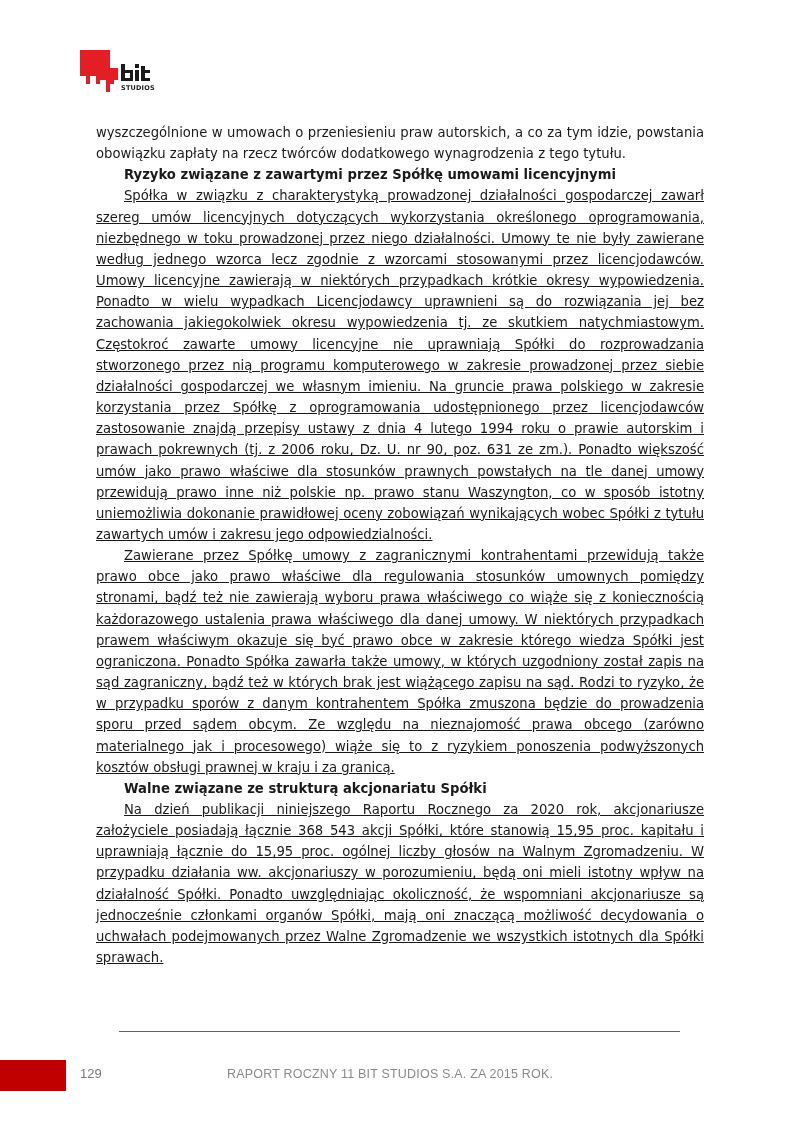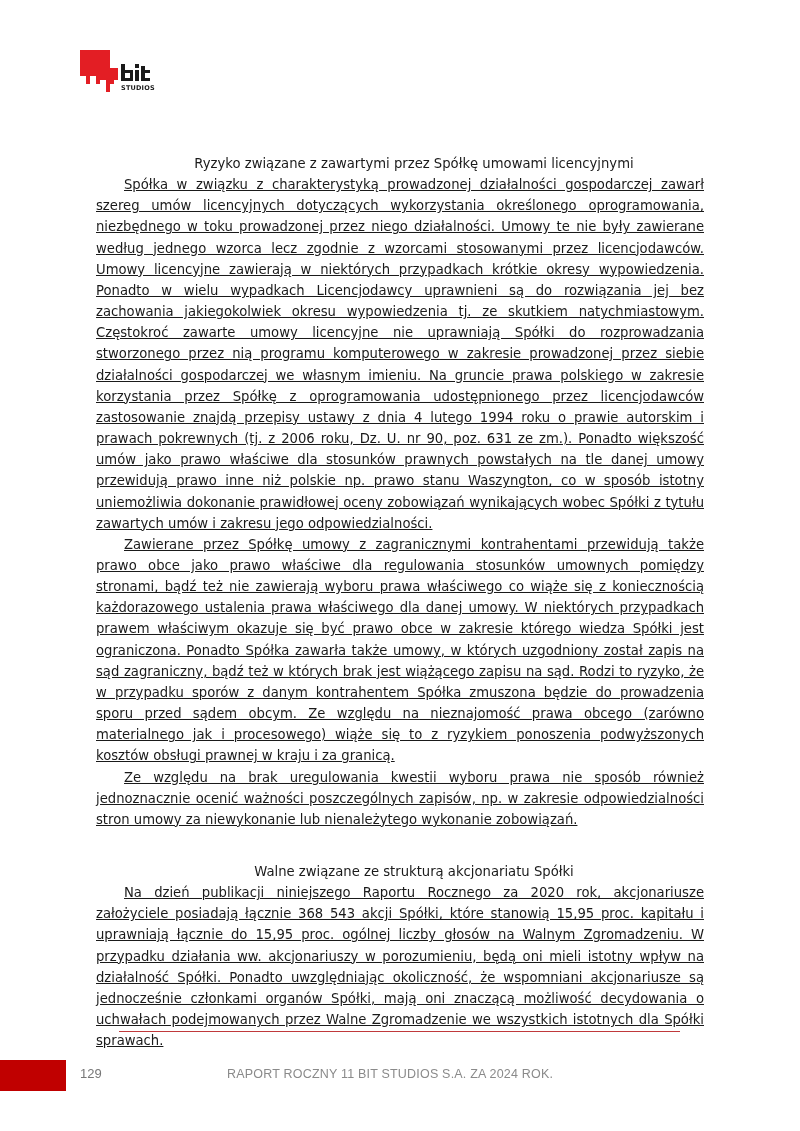--- a/index.html
+++ b/index.html
@@ -1,21 +1,21 @@
 <!DOCTYPE html>
 <html><head>
 <meta charset="utf-8">
 <style>
   html, body { margin: 0; padding: 0; background: #ffffff; }
   body { width: 800px; height: 1131px; position: relative; overflow: hidden; font-family: "DejaVu Sans", sans-serif; color: #1a1a1a; }
   .logo { position: absolute; left: 80px; top: 50px; width: 82px; height: 44px; }
   .content { position: absolute; left: 96px; top: 122px; width: 608px; font-size: 13.2px; line-height: 21.15px; }
   .content p { margin: 0; text-align: justify; }
   .content p.indent { text-indent: 28px; text-decoration: underline; }
-  .content .heading { font-weight: normal; padding-left: 28px; text-align: center; margin-top: 31px; }
+  .content .heading { font-weight: bold; padding-left: 28px; text-align: left; }
   .footer-rule { position: absolute; left: 119px; top: 1031px; width: 561px; height: 1px; background: #c0393b; }
   .footer-block { position: absolute; left: 0; top: 1060px; width: 66px; height: 31px; background: #c00000; }
   .page-number { position: absolute; left: 80px; top: 1066px; font-size: 13px; color: #777777; font-family: "Liberation Sans", sans-serif; }
   .footer-title { position: absolute; left: 227px; top: 1067px; font-size: 12.5px; color: #8a8a8a; letter-spacing: 0.2px; font-family: "Liberation Sans", sans-serif; }
 </style>
 </head>
 <body>
 
 <div class="logo">
   <svg width="82" height="44" viewBox="0 0 82 44">
@@ -30,24 +30,24 @@
     <rect x="55" y="14" width="4" height="4" fill="#1a1a1a"></rect>
     <rect x="61" y="16" width="4" height="15" fill="#1a1a1a"></rect>
     <rect x="61" y="20" width="9" height="3" fill="#1a1a1a"></rect>
     <rect x="61" y="28" width="9" height="3" fill="#1a1a1a"></rect>
 
     <text x="41" y="40" font-family="DejaVu Sans, sans-serif" font-size="6.5" font-weight="bold" fill="#1a1a1a" letter-spacing="0.2">STUDIOS</text>
   </svg>
 </div>
 
 <div class="content">
+  <p>wyszczególnione w umowach o przeniesieniu praw autorskich, a co za tym idzie, powstania obowiązku zapłaty na rzecz twórców dodatkowego wynagrodzenia z tego tytułu.</p>
   <p class="heading">Ryzyko związane z zawartymi przez Spółkę umowami licencyjnymi</p>
   <p class="indent">Spółka w związku z charakterystyką prowadzonej działalności gospodarczej zawarł szereg umów licencyjnych dotyczących wykorzystania określonego oprogramowania, niezbędnego w toku prowadzonej przez niego działalności. Umowy te nie były zawierane według jednego wzorca lecz zgodnie z wzorcami stosowanymi przez licencjodawców. Umowy licencyjne zawierają w niektórych przypadkach krótkie okresy wypowiedzenia. Ponadto w wielu wypadkach Licencjodawcy uprawnieni są do rozwiązania jej bez zachowania jakiegokolwiek okresu wypowiedzenia tj. ze skutkiem natychmiastowym. Częstokroć zawarte umowy licencyjne nie uprawniają Spółki do rozprowadzania stworzonego przez nią programu komputerowego w zakresie prowadzonej przez siebie działalności gospodarczej we własnym imieniu. Na gruncie prawa polskiego w zakresie korzystania przez Spółkę z oprogramowania udostępnionego przez licencjodawców zastosowanie znajdą przepisy ustawy z dnia 4 lutego 1994 roku o prawie autorskim i prawach pokrewnych (tj. z 2006 roku, Dz. U. nr 90, poz. 631 ze zm.). Ponadto większość umów jako prawo właściwe dla stosunków prawnych powstałych na tle danej umowy przewidują prawo inne niż polskie np.  prawo stanu Waszyngton, co w sposób istotny uniemożliwia dokonanie prawidłowej oceny zobowiązań wynikających wobec Spółki z tytułu zawartych umów i zakresu jego odpowiedzialności.</p>
   <p class="indent">Zawierane przez Spółkę umowy z zagranicznymi kontrahentami przewidują także prawo obce jako prawo właściwe dla regulowania stosunków umownych pomiędzy stronami, bądź też nie zawierają wyboru prawa właściwego co wiąże się z koniecznością każdorazowego ustalenia prawa właściwego dla danej umowy. W niektórych przypadkach prawem właściwym okazuje się być prawo obce w zakresie którego wiedza Spółki jest  ograniczona. Ponadto Spółka zawarła także umowy, w których uzgodniony został zapis na sąd zagraniczny, bądź też w których brak jest wiążącego zapisu na sąd. Rodzi to ryzyko, że w przypadku sporów z danym kontrahentem Spółka zmuszona będzie do prowadzenia sporu przed sądem obcym. Ze względu na nieznajomość prawa obcego (zarówno materialnego jak i procesowego) wiąże się to z ryzykiem ponoszenia podwyższonych kosztów obsługi prawnej w kraju i za granicą.</p>
-  <p class="indent">Ze względu na brak uregulowania kwestii wyboru prawa nie sposób również jednoznacznie ocenić ważności poszczególnych zapisów, np. w zakresie odpowiedzialności stron umowy za niewykonanie lub nienależytego wykonanie zobowiązań.</p>
   <p class="heading">Walne związane ze strukturą akcjonariatu Spółki</p>
   <p class="indent">Na dzień publikacji niniejszego Raportu Rocznego za 2020 rok, akcjonariusze założyciele posiadają łącznie 368 543 akcji Spółki, które stanowią 15,95 proc. kapitału i uprawniają łącznie do 15,95 proc. ogólnej liczby głosów na Walnym Zgromadzeniu. W przypadku działania ww. akcjonariuszy w porozumieniu, będą oni mieli istotny wpływ na działalność Spółki. Ponadto uwzględniając okoliczność, że wspomniani akcjonariusze są jednocześnie członkami organów Spółki, mają oni znaczącą możliwość decydowania o uchwałach podejmowanych przez Walne Zgromadzenie we wszystkich istotnych dla Spółki sprawach.</p>
 </div>
 
 <div class="footer-rule"></div>
 <div class="footer-block"></div>
 <div class="page-number">129</div>
-<div class="footer-title">RAPORT ROCZNY 11 BIT STUDIOS S.A. ZA 2024 ROK.</div>
+<div class="footer-title">RAPORT ROCZNY 11 BIT STUDIOS S.A. ZA 2015 ROK.</div>
 
 </body></html>

